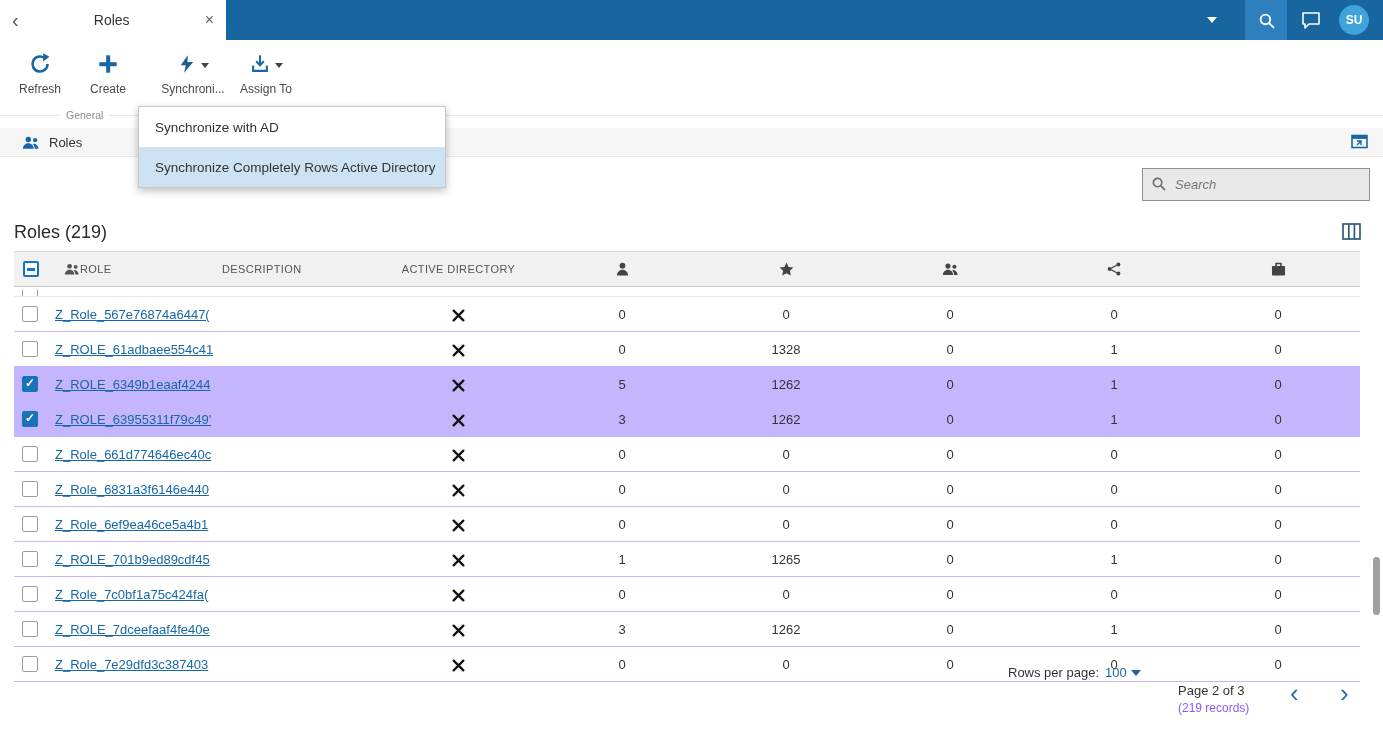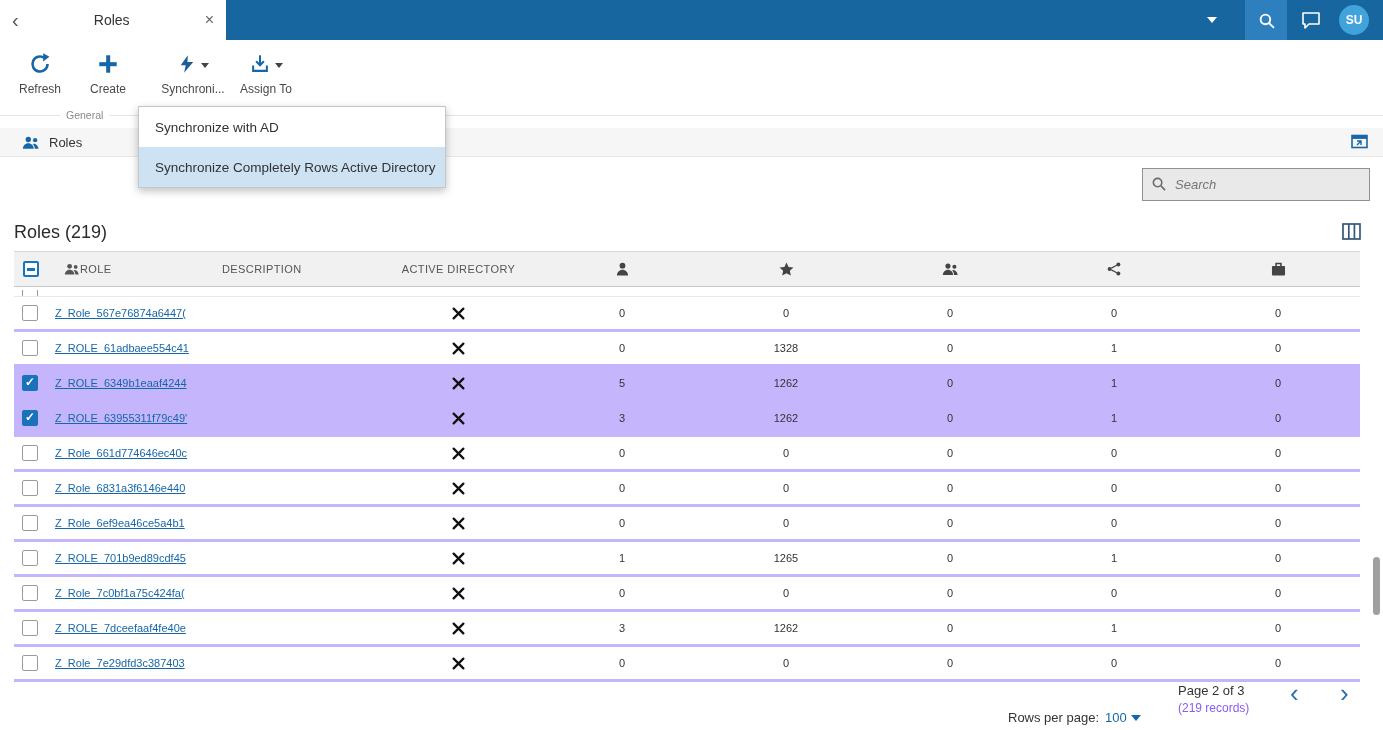--- a/index.html
+++ b/index.html
@@ -49,35 +49,35 @@
   .columns-icon { position:absolute; top:223px; right:22px; cursor:pointer; }
 
   
   .table { position:absolute; top:251px; left:14px; width:1346px; }
   .thead, .trow, .sliver-grid { display:grid; grid-template-columns:41px 158px 164px 163px 164px 164px 164px 164px 164px; align-items:center; }
   .thead { height:36px; background:#f1f1f1; border-top:1px solid #d8d8d8; border-bottom:1px solid #c9c9c9; color:#555; font-size:11px; letter-spacing:.4px; }
   .thead .hcell { display:flex; align-items:center; padding-left:9px; cursor:pointer; }
   .thead .hcell.center { justify-content:center; padding-left:0; }
   .sliver { height:10px; border-bottom:1px solid #e9e9e9; position:relative; overflow:hidden; }
   .cb-frag { position:absolute; left:8px; top:3px; width:16px; height:9px; border:1px solid #9b9b9b; border-top:none; background:#fff; }
-  .trow { height:35px; border-bottom:3px solid #c4b5fd; font-size:11px; color:#333; background:#fff; cursor:pointer; }
+  .trow { height:35px; border-bottom:1px solid #c4b5fd; font-size:13px; color:#333; background:#fff; cursor:pointer; }
   .trow.selected { background:#c4b5fd; }
   .cell { overflow:hidden; white-space:nowrap; }
   .c-check { padding-left:8px; }
   .c-role { padding-right:6px; }
   .c-center { text-align:center; }
   .role-link { color:#1767a8; text-decoration:underline; cursor:pointer; }
   .checkbox { width:16px; height:16px; border:1px solid #9b9b9b; border-radius:2px; background:#fff; display:inline-block; position:relative; vertical-align:middle; cursor:pointer; }
   .checkbox.checked { background:#1a72ba; border-color:#1a72ba; }
   .checkbox.checked::after { content:"\2713"; color:#fff; font-size:12px; font-weight:bold; position:absolute; left:2px; top:-1px; }
   .checkbox.indeterminate { border:2px solid #1a72ba; }
   .checkbox.indeterminate::after { content:""; position:absolute; left:2px; top:5px; width:8px; height:3px; background:#1a72ba; }
 
   
-  .rpp { position:absolute; top:710px; left:1008px; display:flex; align-items:center; gap:6px; font-size:13px; color:#333; }
+  .rpp { position:absolute; top:665px; left:1008px; display:flex; align-items:center; gap:6px; font-size:13px; color:#333; }
   .rpp .val { color:#1767a8; cursor:pointer; display:flex; align-items:center; gap:4px; }
   .rpp .caret { border-top-color:#1767a8; }
   .pageinfo { position:absolute; top:683px; left:1178px; font-size:13px; color:#333; }
   .pageinfo .rec { font-size:12px; color:#8b5cf6; margin-top:3px; }
   .pgnav { position:absolute; top:680px; font-size:26px; color:#2b6ea8; cursor:pointer; line-height:1; }
   .pg-prev { left:1290px; }
   .pg-next { left:1340px; }
 
   .scroll-thumb { position:absolute; top:557px; right:3px; width:7px; height:58px; background:#a0a0a0; border-radius:4px; cursor:pointer; }
 

